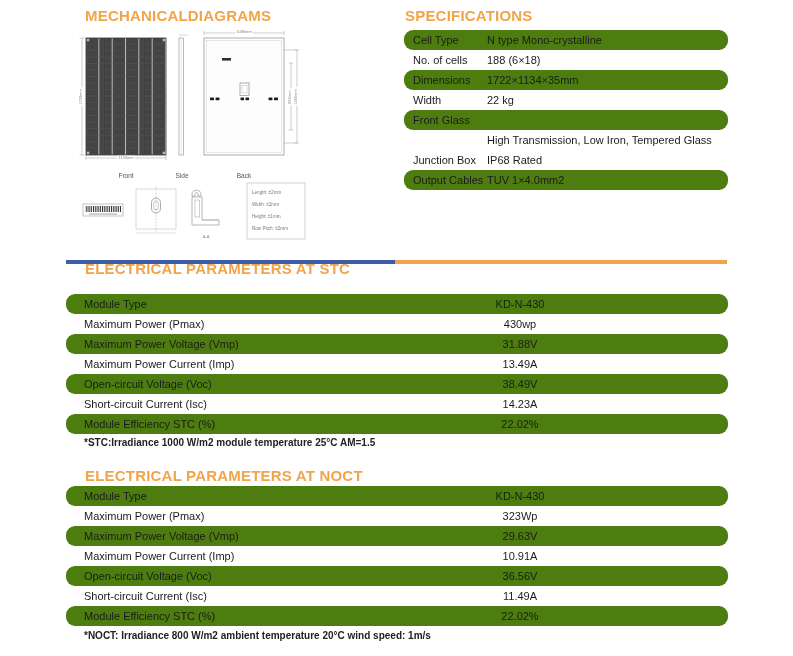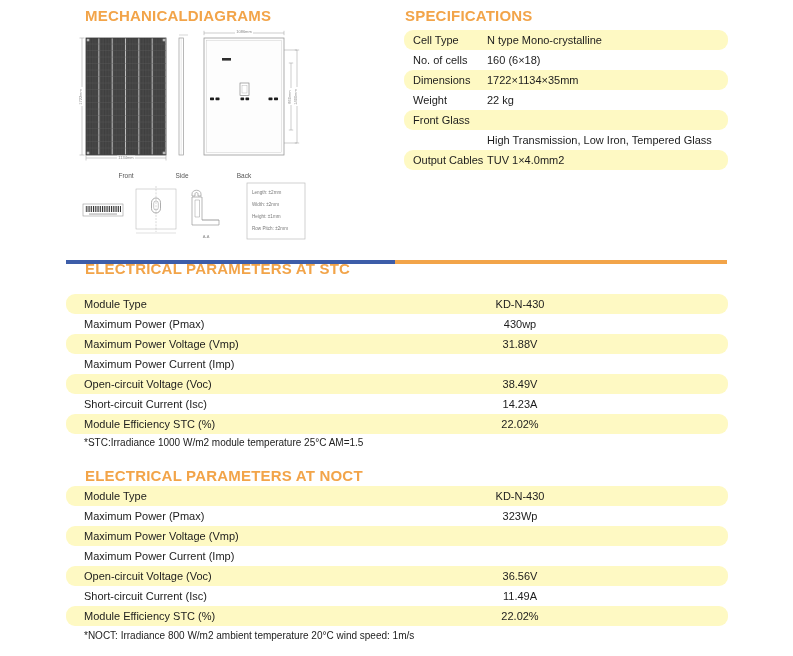--- a/index.html
+++ b/index.html
@@ -30,33 +30,33 @@
   #spec-table{left:404px;top:30px;width:324px;}
   #stc-table{left:66px;top:294px;width:662px;}
   #noct-table{left:66px;top:486px;width:662px;}
   .trow{
     position:relative;
     height:20px;
     font-size:11px;
     line-height:20px;
     white-space:nowrap;
   }
-  .trow.shaded{background:#fef9c3;border-radius:9px;}
+  .trow.shaded{background:#4d7c0f;border-radius:9px;}
   .tlabel{position:absolute;top:0;color:#1c1c1c;}
   .tvalue{position:absolute;top:0;color:#1c1c1c;}
   #spec-table .tlabel{left:9px;}
   #spec-table .tvalue{left:83px;}
   .elec .tlabel{left:18px;}
   .elec .tvalue{left:354px;width:200px;text-align:center;}
 
   .footnote{
     position:absolute;
     margin:0;
     font-size:10px;
-    font-weight:normal;
+    font-weight:bold;
     color:#222222;
     white-space:nowrap;
   }
   #stc-footnote{left:84px;top:437px;}
   #noct-footnote{left:84px;top:630px;}
 
   
   .divider{position:absolute;left:66px;top:260px;width:661px;height:4px;font-size:0;}
   .divider .blue{display:inline-block;width:329px;height:4px;background:#3D5DA9;vertical-align:top;}
   .divider .orange{display:inline-block;width:332px;height:4px;background:#F2A449;vertical-align:top;}
@@ -195,36 +195,40 @@
     </g>
   </svg>
 
   <div class="data-table" id="spec-table">
       <div class="trow shaded">
         <span class="tlabel">Cell Type</span>
         <span class="tvalue">N type Mono-crystalline</span>
       </div>
       <div class="trow">
         <span class="tlabel">No. of cells</span>
-        <span class="tvalue">160 (6×18)</span>
+        <span class="tvalue">188 (6×18)</span>
       </div>
       <div class="trow shaded">
         <span class="tlabel">Dimensions</span>
         <span class="tvalue">1722×1134×35mm</span>
       </div>
       <div class="trow">
-        <span class="tlabel">Weight</span>
+        <span class="tlabel">Width</span>
         <span class="tvalue">22 kg</span>
       </div>
       <div class="trow shaded">
         <span class="tlabel">Front Glass</span>
       </div>
       <div class="trow">
         <span class="tlabel"></span>
         <span class="tvalue">High Transmission, Low Iron, Tempered Glass</span>
+      </div>
+      <div class="trow">
+        <span class="tlabel">Junction Box</span>
+        <span class="tvalue">IP68 Rated</span>
       </div>
       <div class="trow shaded">
         <span class="tlabel">Output Cables</span>
         <span class="tvalue">TUV 1×4.0mm2</span>
       </div>
     </div>
 
   <div class="divider">
     <span class="blue"></span><span class="orange"></span>
   </div>
@@ -238,20 +242,21 @@
       <div class="trow">
         <span class="tlabel">Maximum Power (Pmax)</span>
         <span class="tvalue">430wp</span>
       </div>
       <div class="trow shaded">
         <span class="tlabel">Maximum Power Voltage (Vmp)</span>
         <span class="tvalue">31.88V</span>
       </div>
       <div class="trow">
         <span class="tlabel">Maximum Power Current (Imp)</span>
+        <span class="tvalue">13.49A</span>
       </div>
       <div class="trow shaded">
         <span class="tlabel">Open-circuit Voltage (Voc)</span>
         <span class="tvalue">38.49V</span>
       </div>
       <div class="trow">
         <span class="tlabel">Short-circuit Current (Isc)</span>
         <span class="tvalue">14.23A</span>
       </div>
       <div class="trow shaded">
@@ -266,23 +271,25 @@
       <div class="trow shaded">
         <span class="tlabel">Module Type</span>
         <span class="tvalue">KD-N-430</span>
       </div>
       <div class="trow">
         <span class="tlabel">Maximum Power (Pmax)</span>
         <span class="tvalue">323Wp</span>
       </div>
       <div class="trow shaded">
         <span class="tlabel">Maximum Power Voltage (Vmp)</span>
+        <span class="tvalue">29.63V</span>
       </div>
       <div class="trow">
         <span class="tlabel">Maximum Power Current (Imp)</span>
+        <span class="tvalue">10.91A</span>
       </div>
       <div class="trow shaded">
         <span class="tlabel">Open-circuit Voltage (Voc)</span>
         <span class="tvalue">36.56V</span>
       </div>
       <div class="trow">
         <span class="tlabel">Short-circuit Current (Isc)</span>
         <span class="tvalue">11.49A</span>
       </div>
       <div class="trow shaded">

